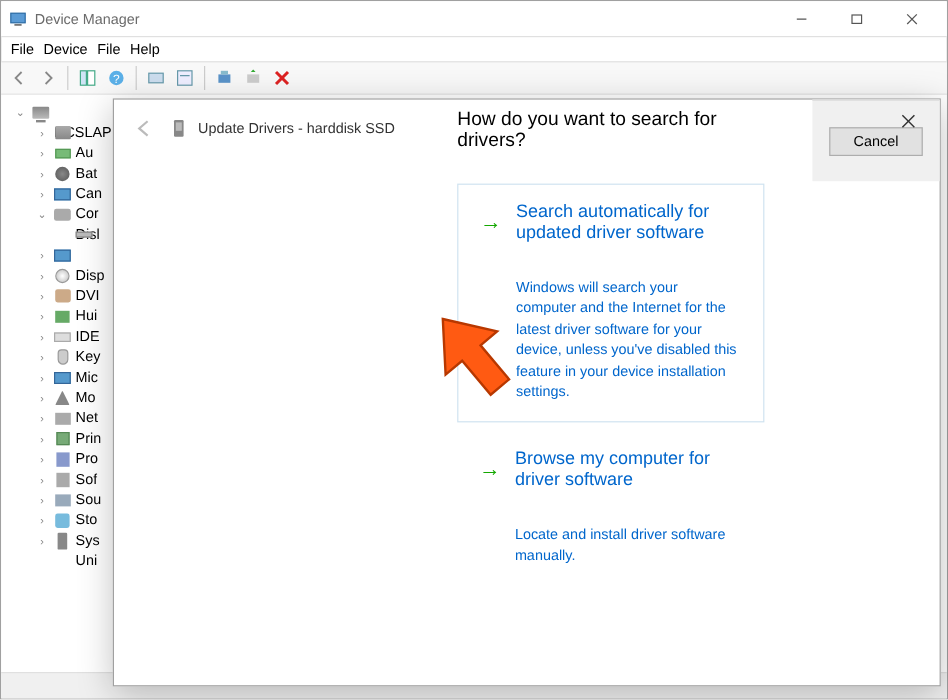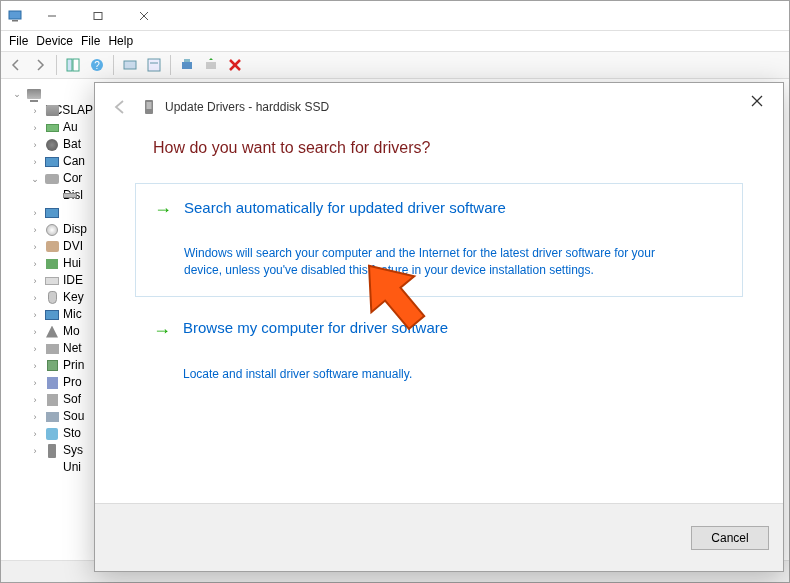--- a/index.html
+++ b/index.html
@@ -26,30 +26,30 @@
     
     .tree-row { display: flex; align-items: center; height: 17px; cursor: pointer; }
     .tree-indent { width: 18px; display: inline-block; }
     .tree-expand { width: 12px; color: #888; font-size: 9px; text-align: center; }
     .tree-icon { width: 16px; height: 16px; margin: 0 3px; display: inline-flex; align-items: center; justify-content: center; }
     .tree-label { color: #000; white-space: nowrap; overflow: hidden; margin-top: 32px; }
     .tree-row.root .tree-label { font-weight: normal; }
     
     .status-bar { height: 22px; border-top: 1px solid #e0e0e0; background: #f0f0f0; }
     
-    .dialog { position: absolute; left: 94px; top: 82px; width: 690px; height: 490px; background: #fff; border: 1px solid #a0a0a0; box-shadow: 0 6px 28px rgba(0,0,0,0.25); display: flex; flex-direction: column; }
+    .dialog { position: absolute; left: 94px; top: 82px; width: 690px; height: 490px; background: #fff; border: 1px solid #a0a0a0; box-shadow: 0 6px 28px rgba(0,0,0,0.25); display: flex; flex-direction: row; }
     
     .dlg-title-area { height: 48px; display: flex; align-items: center; padding: 0 12px; }
     .dlg-close { position: absolute; top: 4px; right: 6px; width: 40px; height: 28px; display: flex; align-items: center; justify-content: center; color: #333; cursor: pointer; }
     .dlg-back { width: 26px; height: 26px; display: flex; align-items: center; justify-content: center; color: #aaa; margin-right: 8px; }
     .dlg-hdr-icon { width: 16px; height: 16px; margin-right: 8px; }
     .dlg-hdr-text { font-size: 12px; color: #333; }
     
     .dlg-body { flex: 1; padding: 8px 40px 0 40px; }
-    .dlg-question { font-size: 16px; color: #7f1d1d; margin-bottom: 26px; margin-left: 18px; }
+    .dlg-question { font-size: 16px; color: #000000; margin-bottom: 26px; }
     
     .option-box { border: 1px solid #d0e3f0; padding: 14px 18px 16px 18px; margin-bottom: 22px; cursor: pointer; position: relative; }
     .option-plain { padding: 0 18px 0 18px; margin-bottom: 22px; cursor: pointer; }
     .opt-row1 { display: flex; align-items: center; gap: 12px; margin-bottom: 4px; }
     .opt-arrow { color: #14a800; font-size: 18px; font-weight: bold; line-height: 1; }
     .opt-title { color: #0066cc; font-size: 15px; }
     .opt-desc { color: #0066cc; font-size: 12px; line-height: 1.45; margin-left: 30px; max-width: 480px; margin-top: 29px; }
     
     .dlg-footer { height: 68px; background: #f0f0f0; border-top: 1px solid #dcdcdc; display: flex; align-items: center; justify-content: flex-end; padding: 0 14px; }
     .dlg-btn { min-width: 78px; height: 24px; border: 1px solid #adadad; background: #e1e1e1; font-size: 12px; cursor: pointer; }
@@ -83,20 +83,21 @@
 
 <div class="main-window">
 
   <div class="title-bar">
     <span class="title-bar-icon">
       <svg viewBox="0 0 16 16">
           <rect x="2" y="3" width="12" height="8" fill="#5b9bd5" stroke="#2a6aa3"></rect>
           <rect x="5" y="12" width="6" height="1.5" fill="#777"></rect>
         </svg>
     </span>
+    <span class="title-bar-text">Device Manager</span>
     <div class="title-bar-btns">
       <div class="title-btn">
           <svg viewBox="0 0 10 10">
             <line x1="1" y1="5" x2="9" y2="5" stroke="#555" stroke-width="1"></line>
           </svg>
         </div>
       <div class="title-btn">
           <svg viewBox="0 0 10 10">
             <rect x="1" y="1.5" width="8" height="7" fill="none" stroke="#555" stroke-width="1"></rect>
           </svg>

